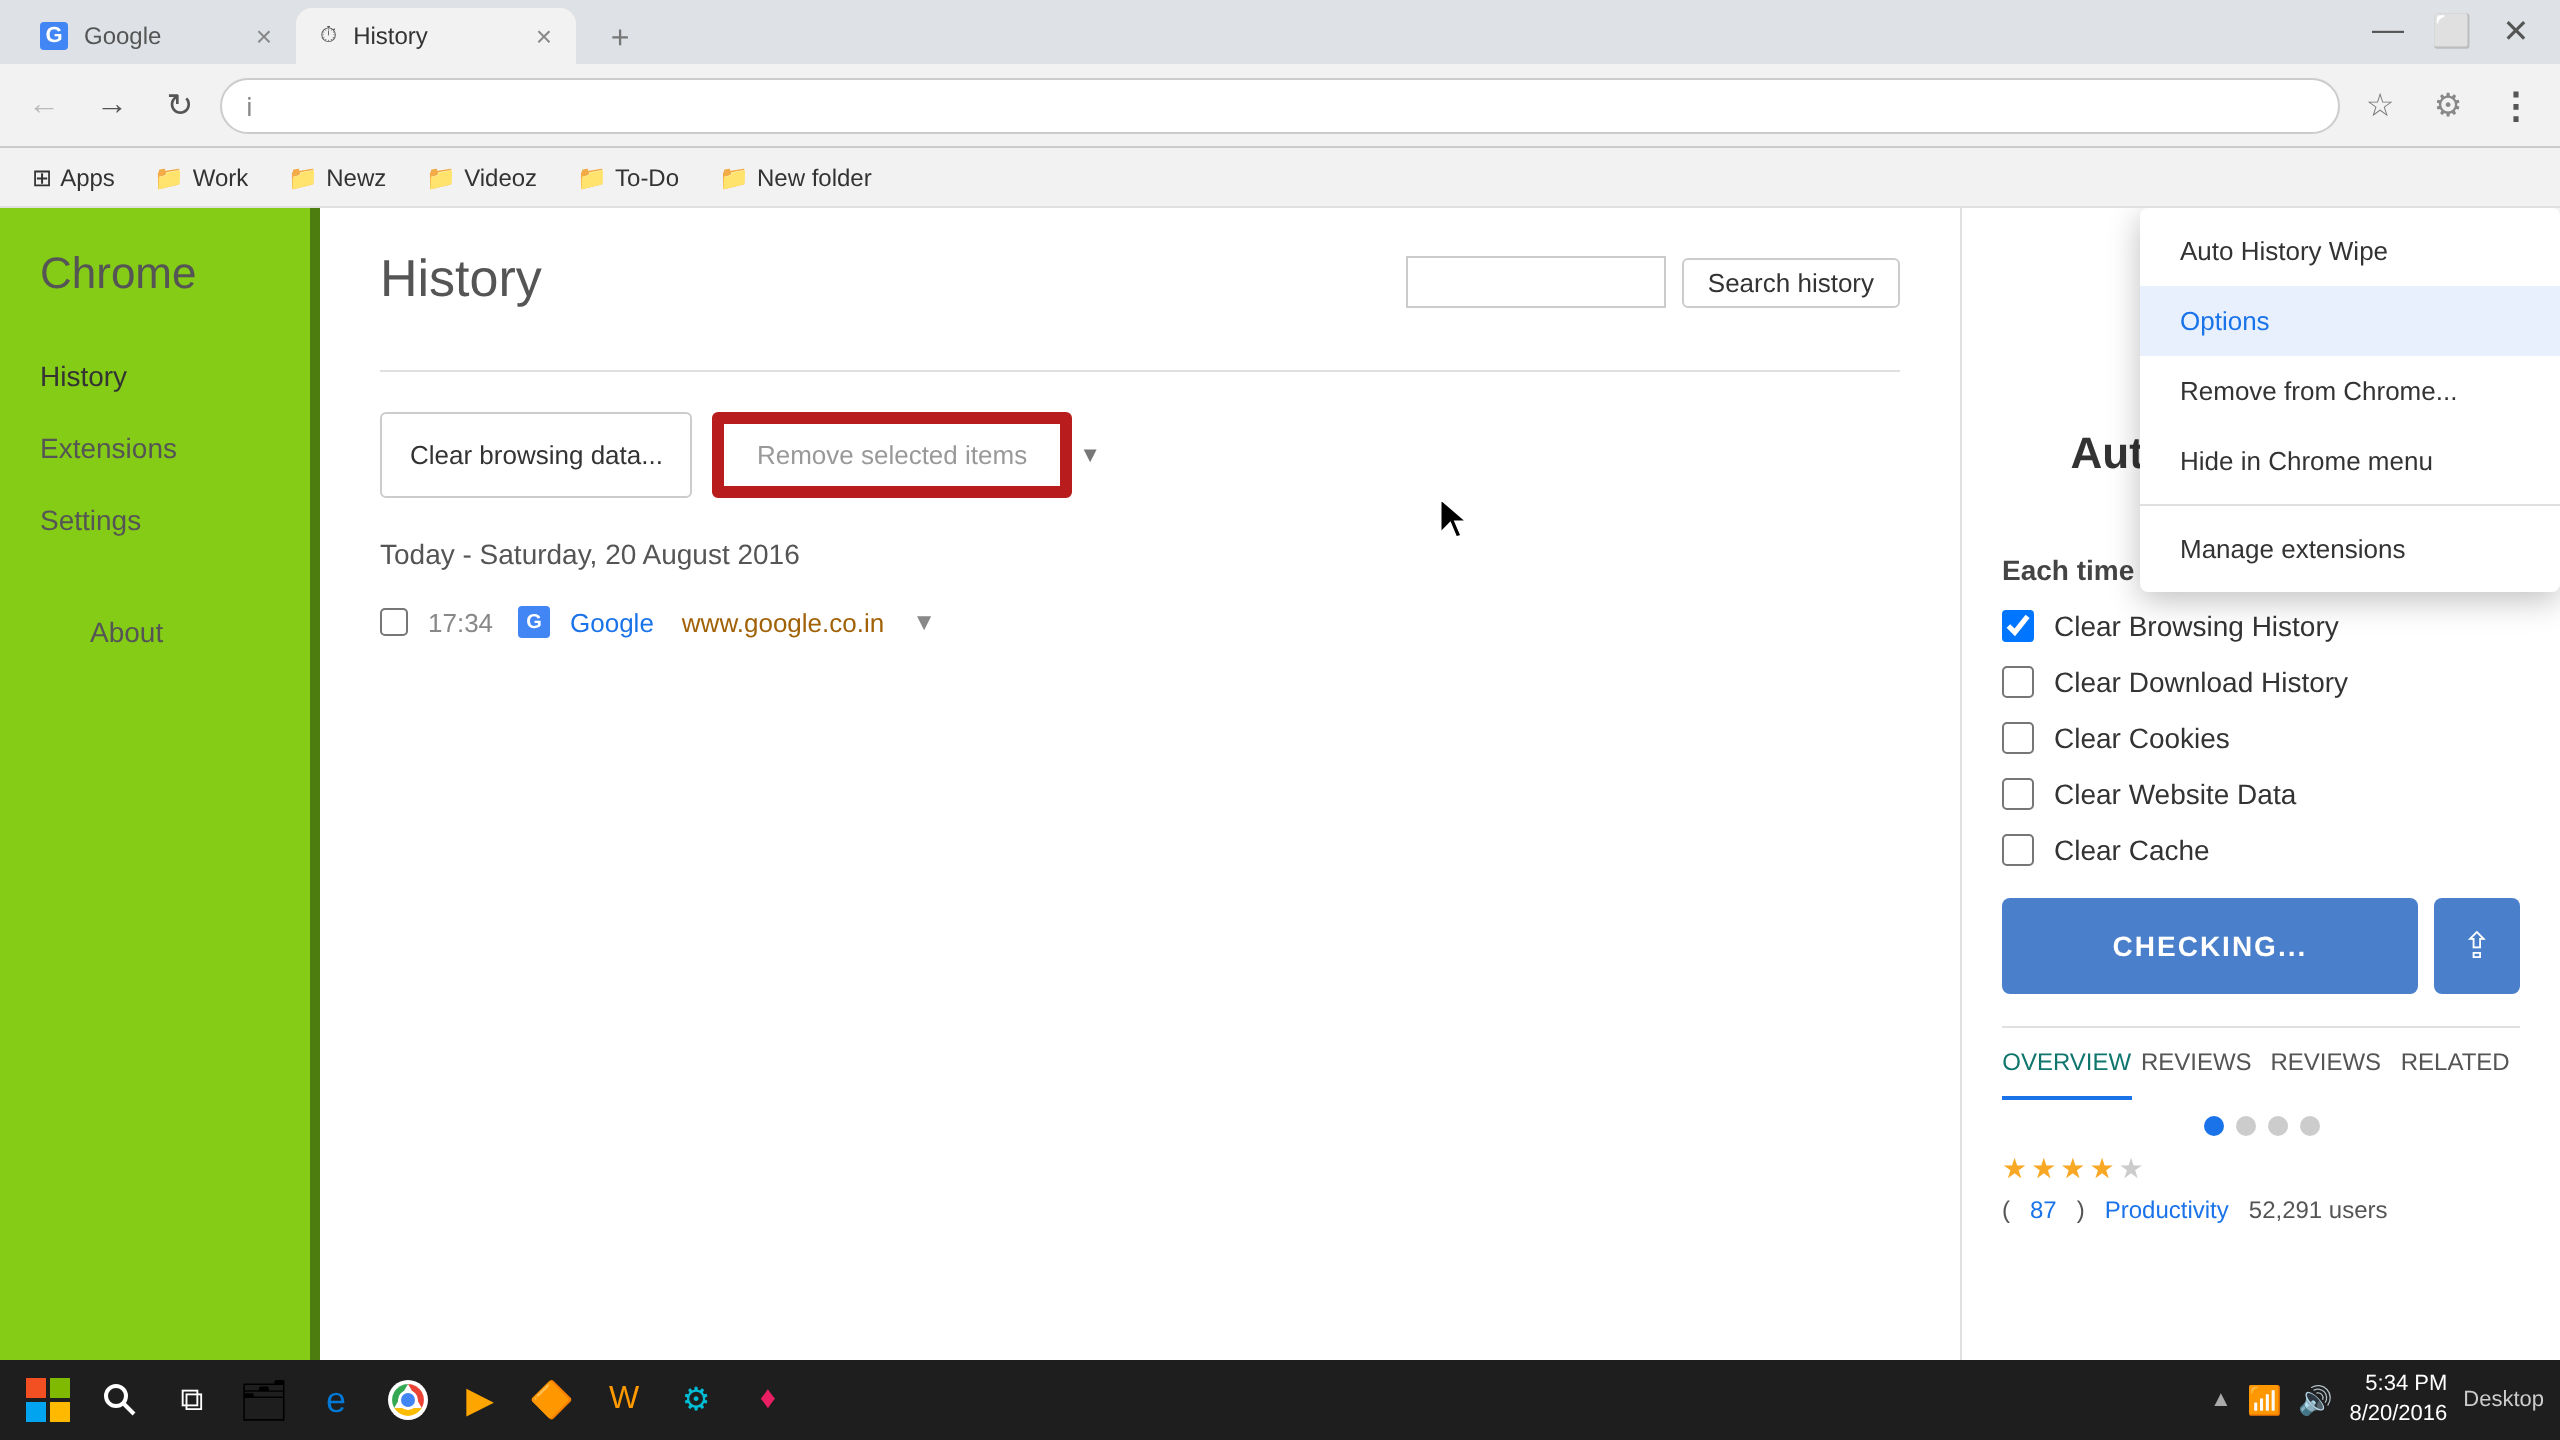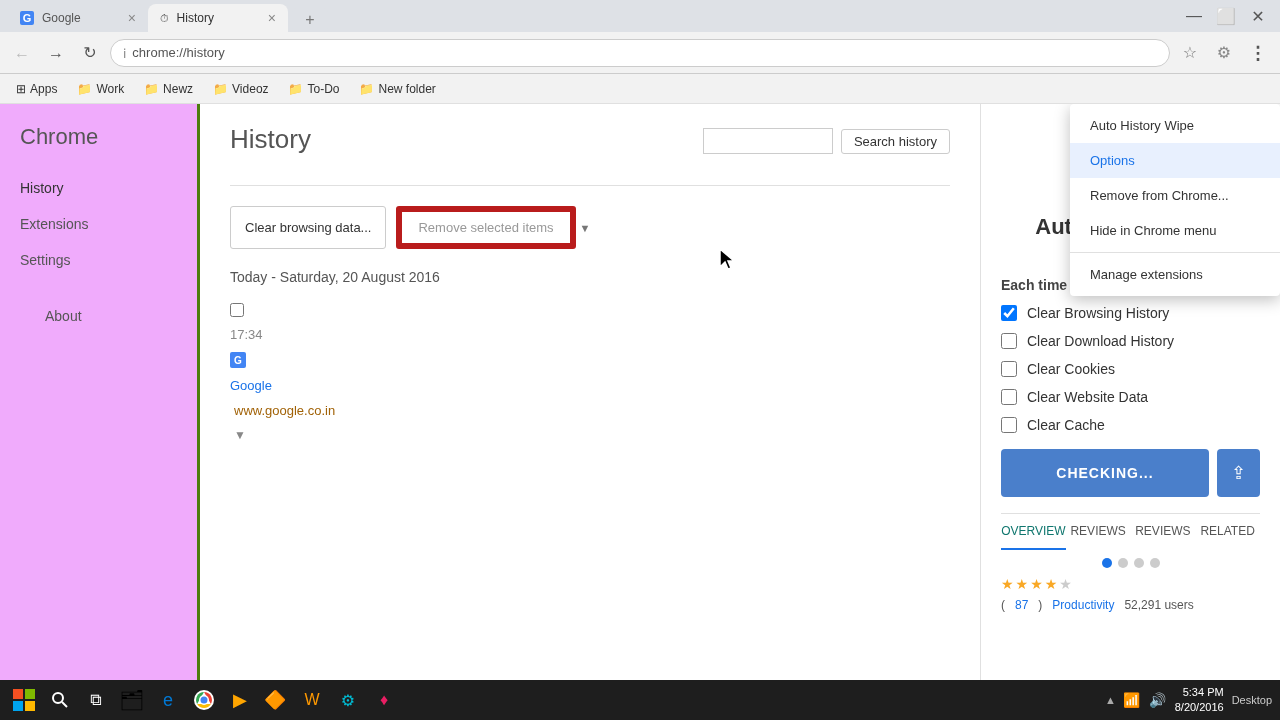--- a/index.html
+++ b/index.html
@@ -28,35 +28,35 @@
     .menu-btn { width: 28px; height: 28px; display: flex; align-items: center; justify-content: center; cursor: pointer; color: #555; font-size: 18px; font-weight: bold; }
 
     
     .bookmarks-bar { height: 30px; background: #f2f2f2; display: flex; align-items: center; padding: 0 8px; gap: 4px; border-bottom: 1px solid #e0e0e0; font-size: 12px; }
     .bookmark-item { display: flex; align-items: center; gap: 4px; padding: 3px 8px; border-radius: 3px; cursor: pointer; color: #333; white-space: nowrap; }
 
     
     .content-area { flex: 1; display: flex; background: white; position: relative; overflow: hidden; }
 
     
-    .sidebar { width: 200px; background: #f0abfc; padding: 20px 0; border-right: 3px solid #4d7c0f; }
+    .sidebar { width: 160px; background: #84cc16; padding: 20px 0; border-right: 5px solid #4d7c0f; }
     .sidebar-brand { font-size: 22px; color: #555; padding: 0 20px 20px; font-weight: 300; }
     .sidebar-item { padding: 10px 20px; font-size: 14px; color: #555; cursor: pointer; }
     .sidebar-item.active { color: #333; font-weight: 500; }
     .sidebar-about { padding: 10px 20px; font-size: 14px; color: #555; margin-top: 20px; cursor: pointer; margin-left: 25px; }
 
     
     .main-content { flex: 1; padding: 20px 30px; background: white; overflow-y: auto; }
     .page-title { font-size: 26px; color: #555; font-weight: 300; margin-bottom: 20px; }
     .divider { border: none; border-top: 1px solid #e0e0e0; margin-bottom: 20px; }
     .action-bar { display: flex; gap: 10px; margin-bottom: 20px; }
     .btn-clear { padding: 8px 14px; border: 1px solid #ccc; background: white; border-radius: 3px; font-size: 13px; cursor: pointer; color: #333; }
     .btn-remove { padding: 8px 16px; border: 6px solid #b91c1c; background: white; border-radius: 3px; font-size: 13px; cursor: pointer; color: #999; display: flex; align-items: center; gap: 4px; }
     .date-header { font-size: 14px; color: #555; margin-bottom: 12px; }
-    .history-item { display: flex; gap: 10px; padding: 6px 0; font-size: 13px; flex-direction: column; }
+    .history-item { display: flex; align-items: center; gap: 10px; padding: 6px 0; font-size: 13px; }
     .history-checkbox { width: 14px; height: 14px; }
     .history-time { color: #888; min-width: 35px; }
     .history-link { color: #1a73e8; text-decoration: none; cursor: pointer; }
     .history-url { color: #a16207; margin-left: 4px; }
 
     
     .extension-panel { width: 300px; background: white; border-left: 1px solid #e0e0e0; padding: 20px; overflow-y: auto; }
     .ext-title { text-align: center; font-size: 22px; font-weight: bold; color: #333; margin-bottom: 6px; }
     .ext-subtitle { text-align: center; font-size: 13px; color: #888; margin-bottom: 16px; }
     .ext-subtitle a { color: #1a73e8; cursor: pointer; }
@@ -134,21 +134,20 @@
     </div>
   </div>
 
   <div class="nav-bar-wrapper">
     <div class="nav-bar">
       <div class="nav-btn disabled">←</div>
       <div class="nav-btn">→</div>
       <div class="nav-btn">↻</div>
       <div class="address-bar">
         <span style="color:#888;font-size:13px;">ℹ</span>
-        <input type="text" value="chrome://history" readonly="" style="color: rgb(85, 85, 85);">
       </div>
       <div class="star-btn">☆</div>
       <div class="ext-btn" style="color:#888;">⚙</div>
       <div class="menu-btn">⋮</div>
     </div>
 
     <div class="bookmarks-bar">
       <div class="bookmark-item">
         <span>⊞</span>
         <span>Apps</span>

